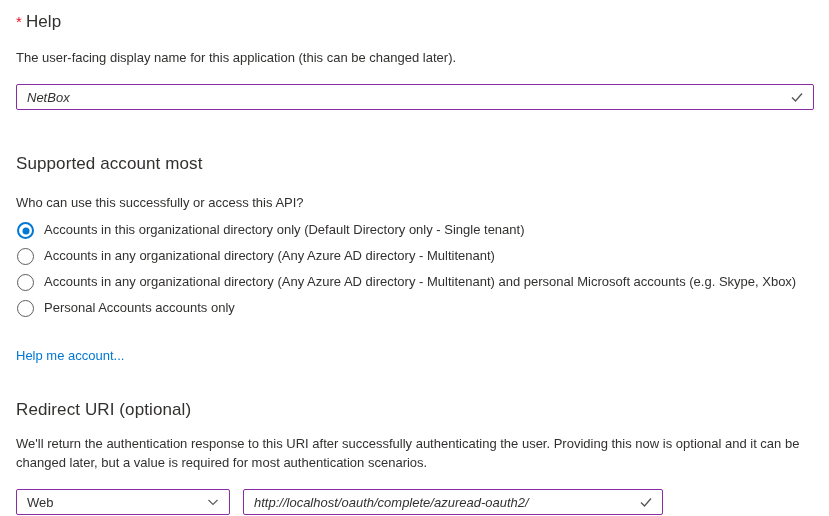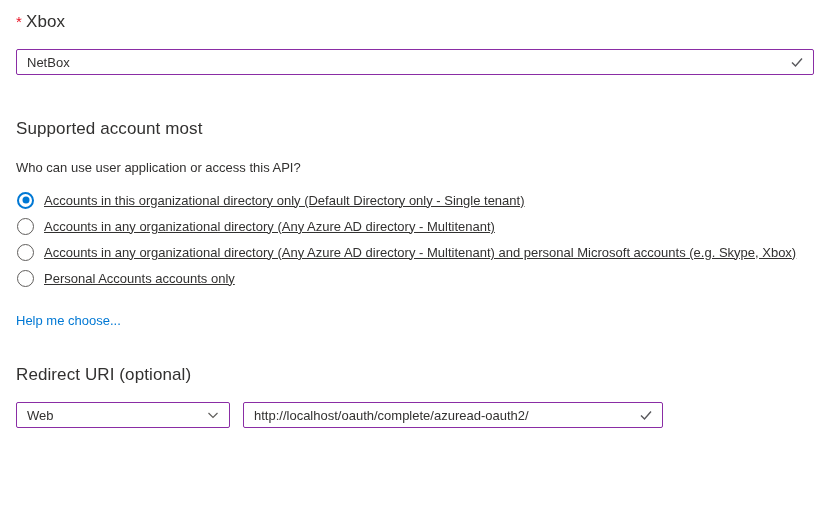--- a/index.html
+++ b/index.html
@@ -39,42 +39,42 @@
   .field input {
     border: none;
     outline: none;
     background: transparent;
     width: 100%;
     height: 100%;
     font-family: "Liberation Sans", sans-serif;
     font-size: 13px;
     color: #323130;
     padding: 0 28px 0 10px;
+    font-style: italic;
   }
   .field .trailing-icon {
     position: absolute;
     right: 9px;
     top: 50%;
     transform: translateY(-50%);
     display: flex;
     pointer-events: none;
   }
 
   .name-input { margin-top: 17px; width: 100%; }
 
   .sect2 { margin-top: 44px; }
   .question { margin-top: 21px; font-size: 13px; }
 
   .radio-group { margin-top: 12px; }
   .radio-row {
     display: flex;
-    align-items: center;
+    align-items: flex-start;
     height: 26px;
     cursor: pointer;
-    text-decoration: underline;
   }
   .radio-circle {
     width: 17px; height: 17px;
     border-radius: 50%;
     border: 1px solid #605e5c;
     background: #fff;
     flex: 0 0 auto;
     margin-left: 1px;
     position: relative;
   }
@@ -125,61 +125,63 @@
     padding-left: 10px;
   }
   .uri-field { width: 420px; flex: 0 0 auto; }
 </style>
 </head>
 <body>
 
 <div class="page">
 
   
-  <div class="section-title"><span class="required-star">*</span><span>Xbox</span></div>
-
+  <div class="section-title"><span class="required-star">*</span><span>Help</span></div>
+
+  <div class="desc" style="margin-top:16px">The user-facing display name for this application (this can be changed later).</div>
 
   <div class="field name-input">
     <input type="text" value="NetBox" style="">
     <span class="trailing-icon">
       <svg width="14" height="14" viewBox="0 0 14 14">
         <polyline points="2,7.5 5.5,11 12,3.5" fill="none" stroke="#57575b" stroke-width="1.4"></polyline>
       </svg>
     </span>
   </div>
 
   
   <div class="section-title sect2">Supported account most</div>
 
-  <div class="question">Who can use user application or access this API?</div>
+  <div class="question">Who can use this successfully or access this API?</div>
 
   <div class="radio-group">
     <div class="radio-row selected">
       <span class="radio-circle"></span>
       <span class="radio-label">Accounts in this organizational directory only (Default Directory only - Single tenant)</span>
     </div>
     <div class="radio-row">
       <span class="radio-circle"></span>
       <span class="radio-label">Accounts in any organizational directory (Any Azure AD directory - Multitenant)</span>
     </div>
     <div class="radio-row">
       <span class="radio-circle"></span>
       <span class="radio-label">Accounts in any organizational directory (Any Azure AD directory - Multitenant) and personal Microsoft accounts (e.g. Skype, Xbox)</span>
     </div>
     <div class="radio-row">
       <span class="radio-circle"></span>
       <span class="radio-label">Personal Accounts accounts only</span>
     </div>
   </div>
 
-  <a class="help-link">Help me choose...</a>
+  <a class="help-link">Help me account...</a>
 
   
   <div class="section-title sect3">Redirect URI (optional)</div>
 
+  <div class="desc redirect-desc">We'll return the authentication response to this URI after successfully authenticating the user. Providing this now is optional and it can be changed later, but a value is required for most authentication scenarios.</div>
 
   <div class="redirect-row">
 
     <div class="field platform-select">
       <span class="select-value">Web</span>
       <span class="trailing-icon">
         <svg width="14" height="14" viewBox="0 0 14 14">
           <polyline points="2.5,5 7,9.5 11.5,5" fill="none" stroke="#605e5c" stroke-width="1.2"></polyline>
         </svg>
       </span>

